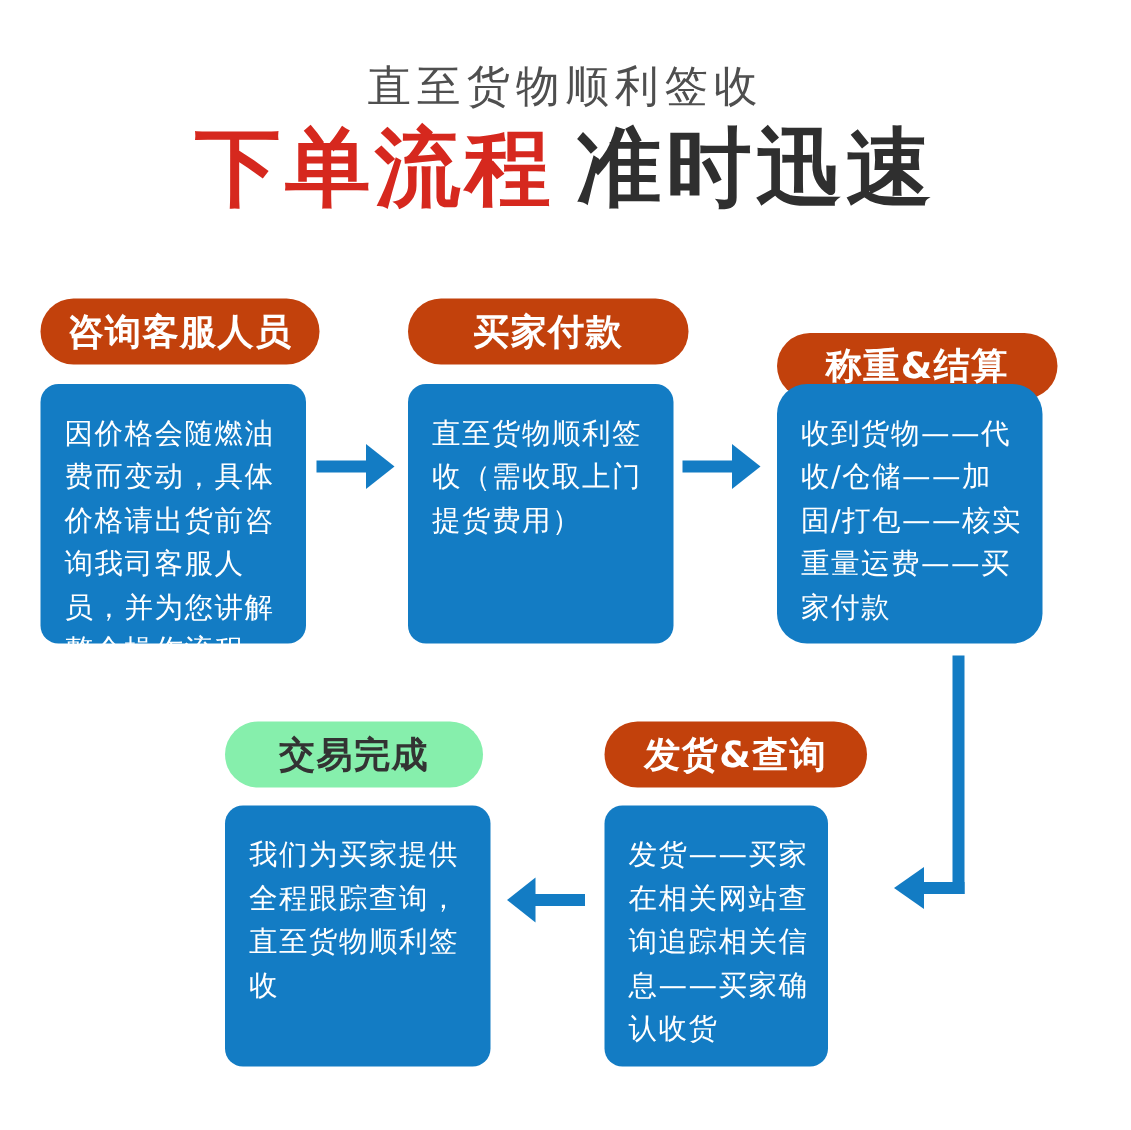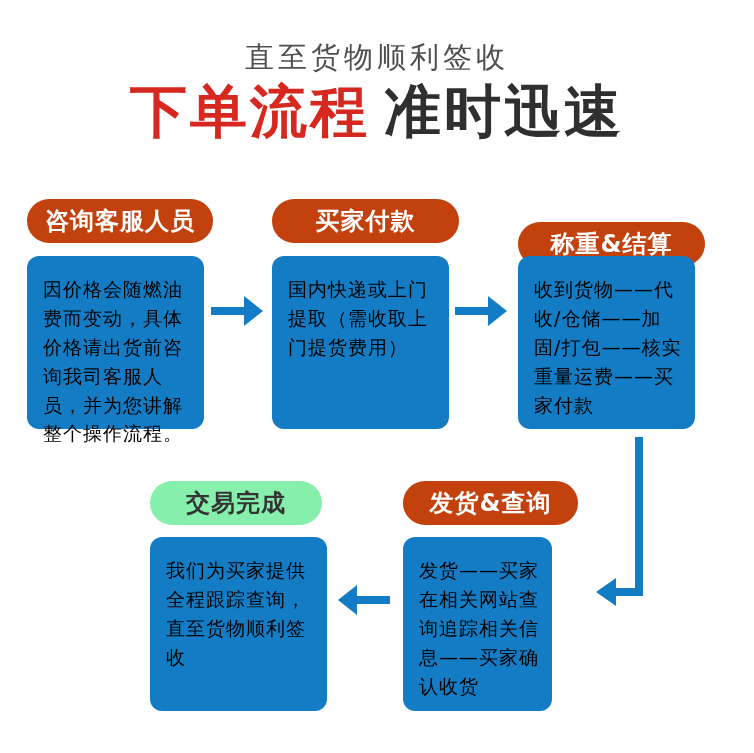--- a/index.html
+++ b/index.html
@@ -30,30 +30,30 @@
     border-radius:22px;
     background:#c2410c;
     color:#ffffff;font-size:24px;font-weight:bold;letter-spacing:1px;
     display:flex;align-items:center;justify-content:center;
   }
   .pill.orange{background:#86efac;color:#333333;}
   
   .bodybox{
     position:absolute;
     background:#137cc4;border-radius:12px;
-    color:#000000;font-size:19px;line-height:1.52;letter-spacing:1px;
+    color:#ffffff;font-size:19px;line-height:1.52;letter-spacing:1px;
     box-sizing:border-box;padding:19px 13px 0 16px;
   }
   
   .pill1{left:27px;top:199px;width:186px;}
   .box1 {left:27px;top:256px;width:177px;height:173px;}
   .pill2{left:272px;top:199px;width:187px;}
   .box2 {left:272px;top:256px;width:177px;height:173px;}
   .pill3{left:518px;top:199px;width:187px;margin-top:23px;}
-  .box3 {left:518px;top:256px;width:177px;height:173px;}
+  .box3 {left:518px;top:256px;width:177px;height:173px;border-radius:20px;}
   
   .pill5{left:150px;top:481px;width:172px;}
   .box5 {left:150px;top:537px;width:177px;height:174px;}
   .pill4{left:403px;top:481px;width:175px;}
   .box4 {left:403px;top:537px;width:149px;height:174px;}
   
   .arrow{position:absolute;}
   .arrow .shaft{position:absolute;background:#137cc4;}
   .arrow .head{position:absolute;width:0;height:0;}
   
@@ -96,21 +96,21 @@
 
   <div class="pill pill1">咨询客服人员</div>
   <div class="bodybox box1">因价格会随燃油费而变动，具体价格请出货前咨询我司客服人员，并为您讲解整个操作流程。</div>
 
   <div class="arrow arrow-right ar1">
     <div class="shaft"></div>
     <div class="head"></div>
   </div>
 
   <div class="pill pill2">买家付款</div>
-  <div class="bodybox box2">国内快递或上门提取（需收取上门提货费用）</div>
+  <div class="bodybox box2">直至货物顺利签收（需收取上门提货费用）</div>
 
   <div class="arrow arrow-right ar2">
     <div class="shaft"></div>
     <div class="head"></div>
   </div>
 
   <div class="pill pill3">称重&amp;结算</div>
   <div class="bodybox box3">收到货物——代收/仓储——加固/打包——核实重量运费——买家付款</div>
 
   <div class="elbow">

